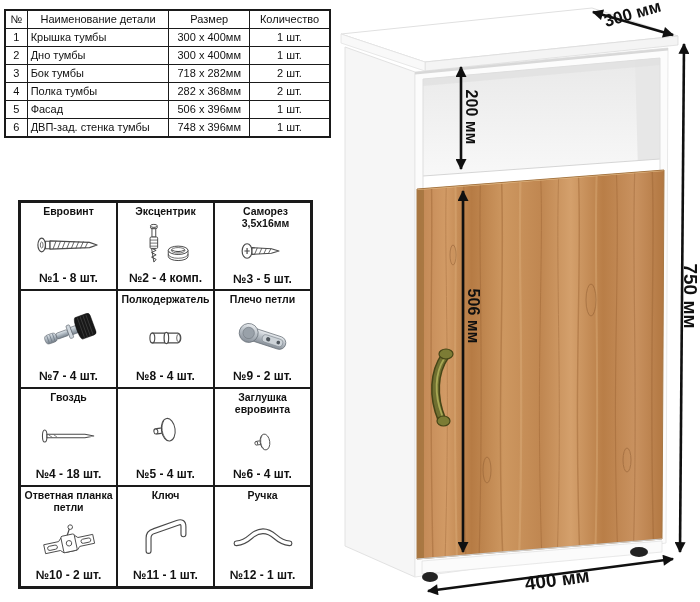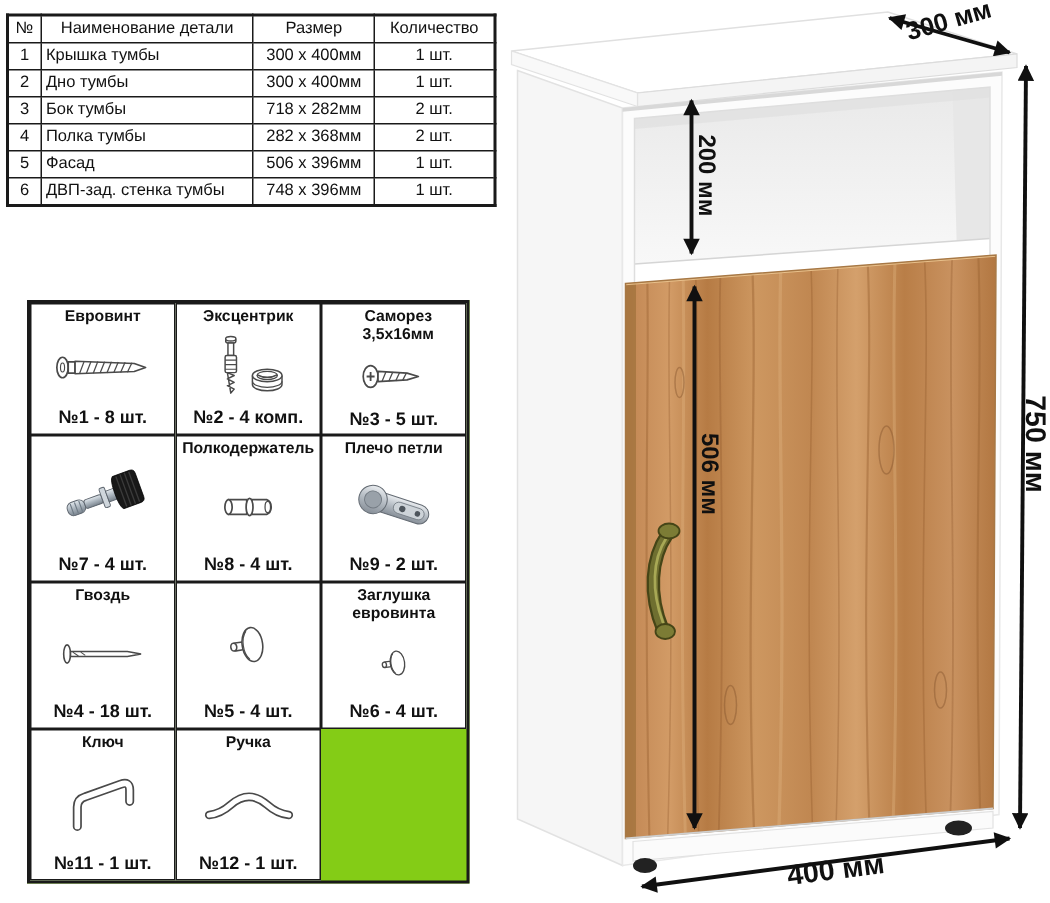--- a/index.html
+++ b/index.html
@@ -18,21 +18,21 @@
     font-weight:normal;text-align:center;vertical-align:middle;height:15px;
   }
   .parts-table{border:2px solid #1a1a1a;}
   .parts-table td.name{text-align:left;}
   .col-num{width:22px;}.col-name{width:141px;}.col-size{width:80px;}.col-qty{width:80px;}
   
   .hw-grid{
     position:absolute;left:18px;top:200px;width:291px;
     display:grid;grid-template-columns:1fr 1fr 1fr;
     grid-template-rows:88px 98px 98px 101px;
-    border:2px solid #1a1a1a;background:#84cc16;gap:0;
+    border:2px solid #1a1a1a;background:#d946ef;gap:0;
   }
   .hw-cell{
     background:#fff;border:1px solid #1a1a1a;
     display:flex;flex-direction:column;align-items:center;
     padding:2px 2px 3px 2px;box-sizing:border-box;
   }
   .hw-title{
     font-weight:bold;font-size:10.5px;line-height:12px;text-align:center;width:100%;
   }
   .hw-title.ta-left{text-align:center;padding-left:6px;box-sizing:border-box;}
@@ -268,20 +268,37 @@
         <rect x="31" y="25.5" width="9" height="7" rx="2"></rect>
         <ellipse cx="31.5" cy="29" rx="2.6" ry="3.4"></ellipse>
         <ellipse cx="48" cy="29" rx="9" ry="15"></ellipse>
         <path d="M44 16.5 A9 15 0 0 0 44 41.5" fill="none" stroke-width="1.2"></path>
       </g>
         </svg>
     </div>
     <div class="hw-count">№6 - 4 шт.</div>
   </div>
 
+  <div class="hw-cell">
+    <div class="hw-title">Ответная планка петли</div>
+    <div class="hw-icon">
+      <svg viewBox="0 0 90 58">
+          <g stroke="#4a4a4a" fill="#fff" stroke-width="1.2" stroke-linejoin="round" transform="rotate(-12 45 32)">
+        <path d="M12 27 h20 l4 -4 h18 l4 4 h20 v12 h-20 l-4 4 h-18 l-4 -4 h-20 z"></path>
+        <rect x="16" y="30.5" width="13" height="5.5" rx="2.7"></rect>
+        <rect x="61" y="30.5" width="13" height="5.5" rx="2.7"></rect>
+        <rect x="36" y="21" width="18" height="22" rx="2"></rect>
+        <circle cx="45" cy="32" r="3.6"></circle>
+        <path d="M45 21 L50 12.5" stroke-width="1.6"></path>
+        <circle cx="51" cy="11.5" r="3"></circle>
+      </g>
+        </svg>
+    </div>
+    <div class="hw-count">№10 - 2 шт.</div>
+  </div>
 
   <div class="hw-cell">
     <div class="hw-title">Ключ</div>
     <div class="hw-icon">
       <svg viewBox="0 0 90 58">
         <path d="M22 50 V33 Q22 26 29 24 L60 13 Q68 10 68 18 V28" fill="none" stroke="#4a4a4a" stroke-width="8" stroke-linecap="round" stroke-linejoin="round"></path>
         <path d="M22 50 V33 Q22 26 29 24 L60 13 Q68 10 68 18 V28" fill="none" stroke="#fff" stroke-width="5" stroke-linecap="round" stroke-linejoin="round"></path>
       </svg>
     </div>
     <div class="hw-count">№11 - 1 шт.</div>

